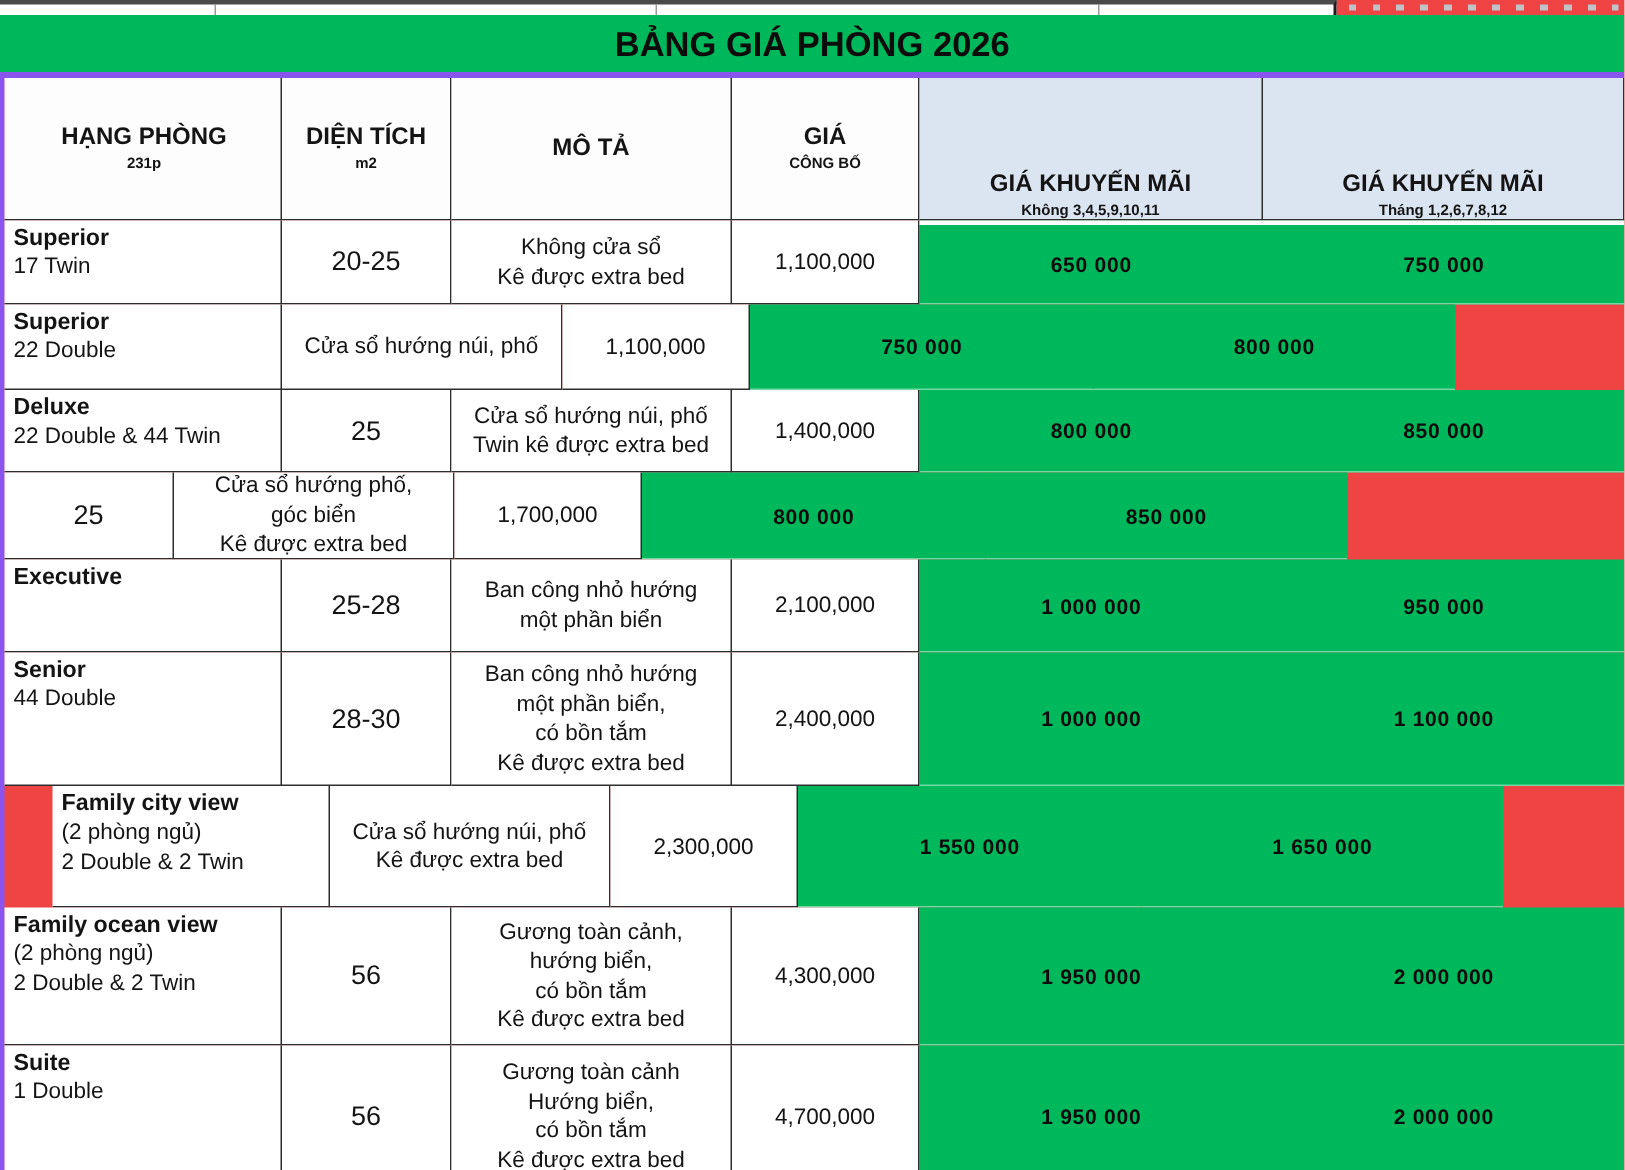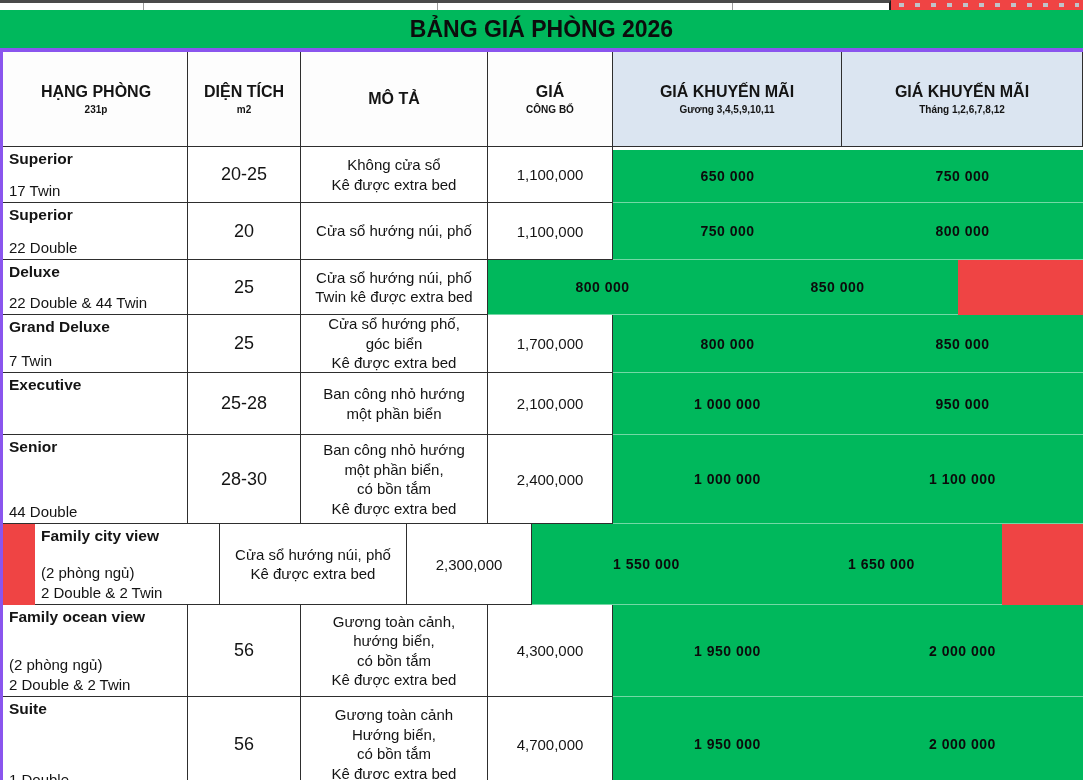--- a/index.html
+++ b/index.html
@@ -32,35 +32,35 @@
   .ptable {
     position:absolute; left:0; top:52px; width:1083px; box-sizing:border-box;
     border-left:3px solid var(--purple,#8a55ee);
   }
   .trow { display:flex; }
   .cell {
     box-sizing:border-box;
     border-right:1px solid #2e2e2e; border-bottom:1px solid #2e2e2e;
     background:#fff; overflow:hidden;
   }
-  .c1 { width:185px; display:flex; flex-direction:column; justify-content:space-between; padding:2px 4px 2px 6px; }
+  .c1 { width:185px; display:flex; flex-direction:column; justify-content:flex-start; padding:2px 4px 2px 6px; }
   .c2 { width:113px; }
   .c3 { width:187px; }
   .c4 { width:125px; }
   .c5 { width:229px; }
   .c6 { width:241px; }
   .center { display:flex; align-items:center; justify-content:center; text-align:center; }
 
   
   .hrow .cell { background:#fdfdfd; }
   .hrow { height:95px; }
   .hcell { display:flex; flex-direction:column; align-items:center; justify-content:center; text-align:center; font-weight:bold; }
   .hline1 { font-size:16px; }
   .hline2 { font-size:10px; margin-top:3px; }
-  .hrow .c5, .hrow .c6 { background:var(--promo-header-bg,#dbe5f1); }
+  .hrow .c5, .hrow .c6 { background:var(--promo-header-bg,#dbe5f1);justify-content:flex-end; }
 
   
   .rname { font-weight:bold; font-size:15.5px; line-height:1.25; }
   .rsub  { font-size:15px; line-height:1.3; white-space:pre-line; }
   .area  { font-size:18px; }
   .desc  { font-size:15px; line-height:1.3; white-space:pre-line; padding:1px 2px; }
   .price { font-size:15px; }
   .promo {
     background:var(--green,#00b85c);
     border-right:none; border-bottom:1px solid rgba(255,255,255,0.45);
@@ -98,21 +98,21 @@
       </div>
       <div class="cell c3 hcell">
         <span class="hline1">MÔ TẢ</span>
       </div>
       <div class="cell c4 hcell">
         <span class="hline1">GIÁ</span>
         <span class="hline2">CÔNG BỐ</span>
       </div>
       <div class="cell c5 hcell">
         <span class="hline1">GIÁ KHUYẾN MÃI</span>
-        <span class="hline2">Gương 3,4,5,9,10,11</span>
+        <span class="hline2">Không 3,4,5,9,10,11</span>
       </div>
       <div class="cell c6 hcell">
         <span class="hline1">GIÁ KHUYẾN MÃI</span>
         <span class="hline2">Tháng  1,2,6,7,8,12</span>
       </div>
     </div>
     <div id="rows-host">
         <div class="trow first-data" style="height: 56px;">
     <div class="cell c1">
       <div class="rname">Superior</div>
@@ -123,42 +123,38 @@
 Kê được extra bed</div>
     <div class="cell c4 center price">1,100,000</div>
     <div class="cell c5 center promo">650 000</div>
     <div class="cell c6 center promo">750 000</div>
   </div>
         <div class="trow" style="height: 57px;">
     <div class="cell c1">
       <div class="rname">Superior</div>
       <div class="rsub">22 Double</div>
     </div>
-    <div class="cell c2 center area">20</div>
     <div class="cell c3 center desc">Cửa sổ hướng núi, phố</div>
     <div class="cell c4 center price">1,100,000</div>
     <div class="cell c5 center promo">750 000</div>
     <div class="cell c6 center promo">800 000</div>
   </div>
         <div class="trow" style="height: 55px;">
     <div class="cell c1">
       <div class="rname">Deluxe</div>
       <div class="rsub">22 Double &amp; 44 Twin</div>
     </div>
     <div class="cell c2 center area">25</div>
     <div class="cell c3 center desc">Cửa sổ hướng núi, phố
 Twin kê được extra bed</div>
+    <div class="cell c4 center price">1,400,000</div>
     <div class="cell c5 center promo">800 000</div>
     <div class="cell c6 center promo">850 000</div>
   </div>
         <div class="trow" style="height: 58px;">
-    <div class="cell c1">
-      <div class="rname">Grand Deluxe</div>
-      <div class="rsub">7 Twin</div>
-    </div>
     <div class="cell c2 center area">25</div>
     <div class="cell c3 center desc">Cửa sổ hướng phố,
 góc biển
 Kê được extra bed</div>
     <div class="cell c4 center price">1,700,000</div>
     <div class="cell c5 center promo">800 000</div>
     <div class="cell c6 center promo">850 000</div>
   </div>
         <div class="trow" style="height: 62px;">
     <div class="cell c1">

